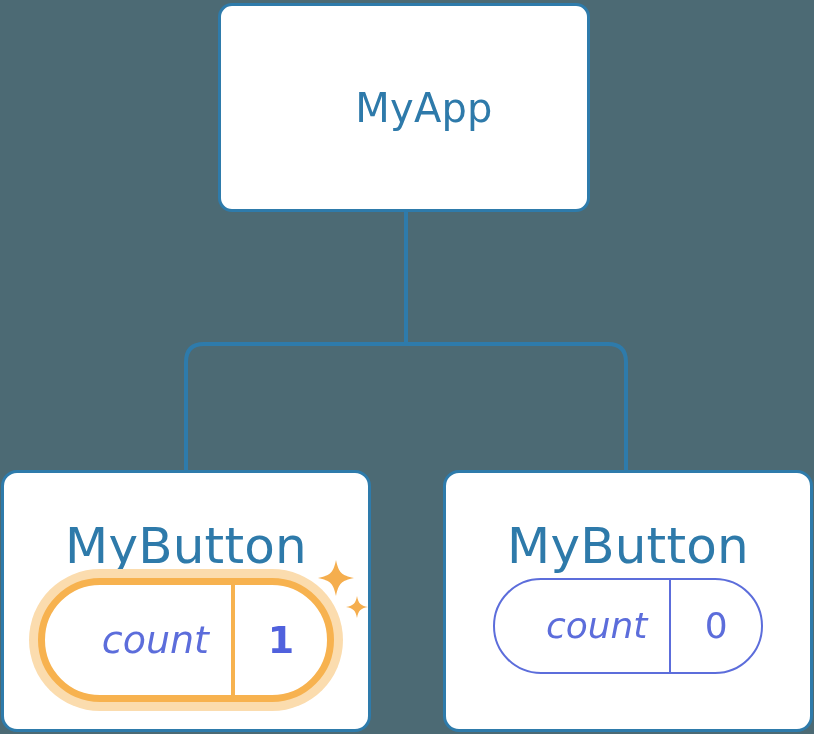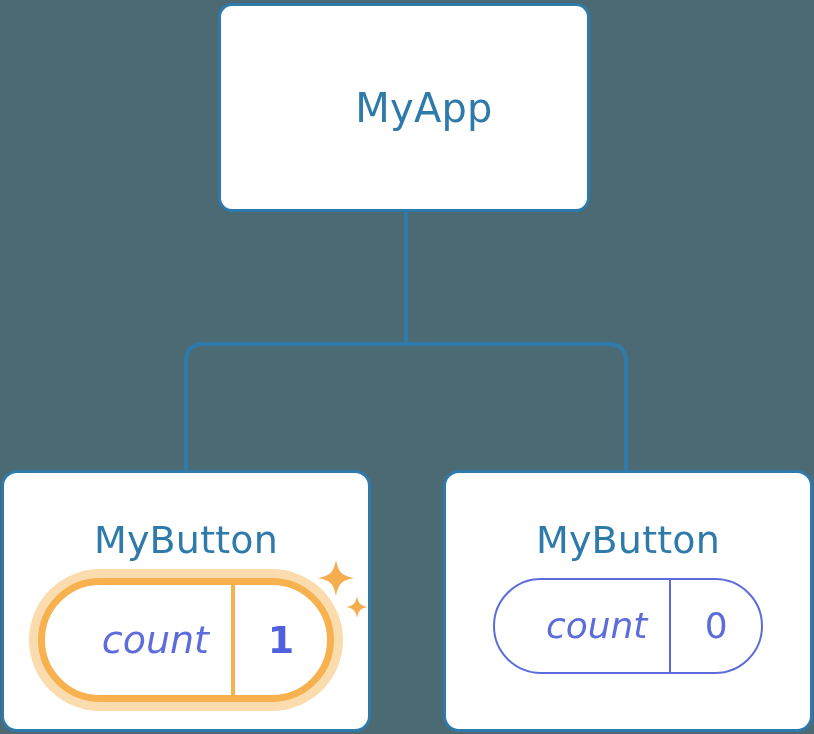--- a/index.html
+++ b/index.html
@@ -56,21 +56,21 @@
   }
   #node-child-right {
     left: 443px;
     top: 470px;
     width: 370px;
     height: 262px;
     border-radius: 16px;
   }
   .node-title {
     color: #2e7aaa;
-    font-size: 38px;
+    font-size: 50px;
     font-weight: 500;
     letter-spacing: 0.2px;
     text-align: center;
     line-height: 1;
     white-space: nowrap;
   }
   #node-root .node-title {
     font-size: 40px;
     margin-left: 40px;
   }

